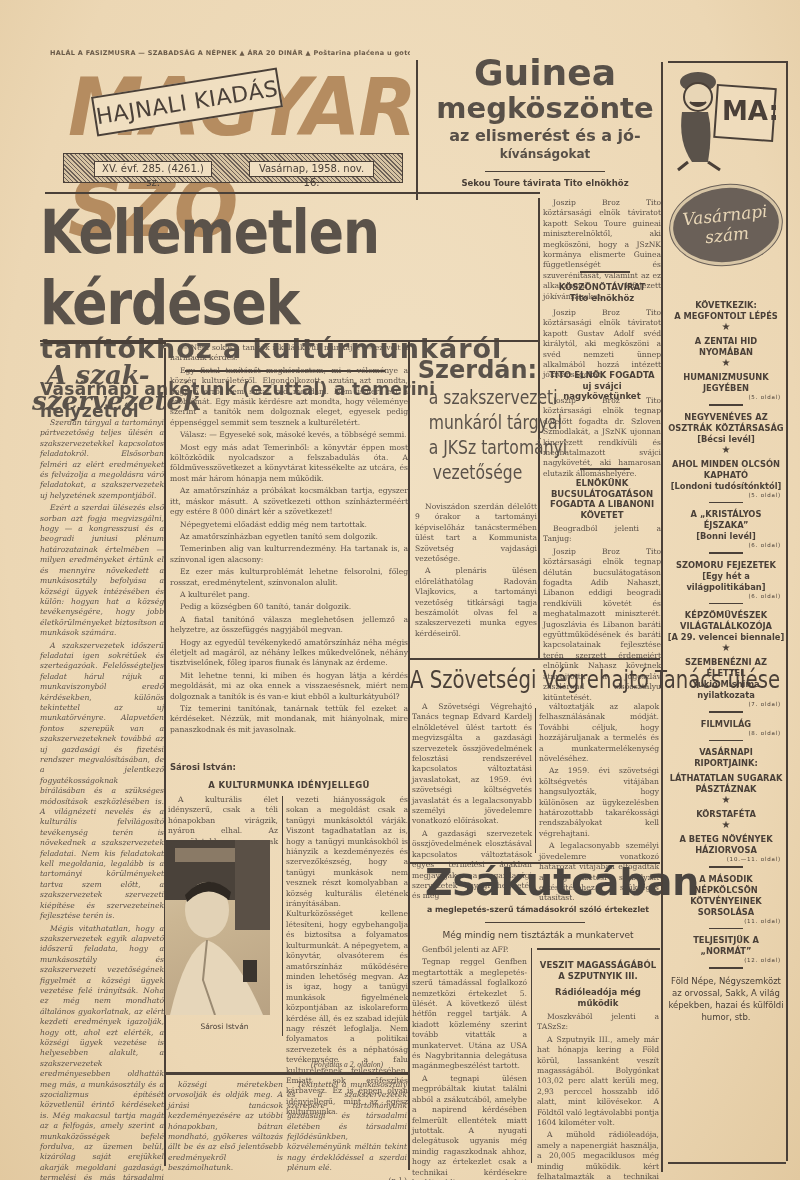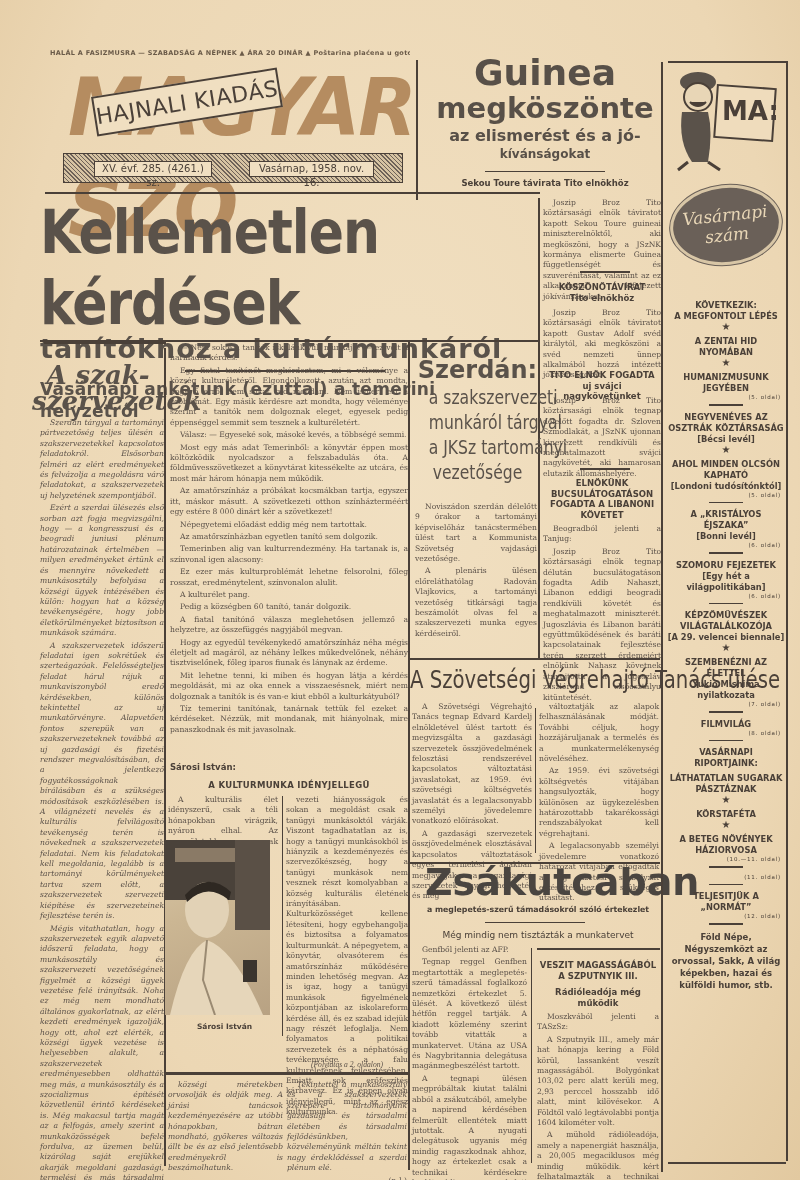--- a/index.html
+++ b/index.html
@@ -74,28 +74,28 @@
   .sub-zsak2 { left: 418px; top: 930px; width: 240px; text-align: center; font-family: "DejaVu Sans", sans-serif; font-weight: normal; font-size: 9px; }
 
   
   .index { left: 667px; top: 300px; width: 118px; text-align: center; font-family: "DejaVu Sans", sans-serif; color: #4a4038; }
   .idx-item { margin-bottom: 4px; }
   .idx-title { font-weight: bold; font-size: 8.3px; line-height: 11px; }
   .idx-sub { font-weight: bold; font-size: 8.3px; line-height: 11px; }
   .idx-page { font-size: 5.5px; text-align: right; padding-right: 4px; letter-spacing: 0.8px; }
   .idx-sep { font-size: 10px; line-height: 10px; }
   .idx-rule { width: 34px; height: 1.5px; background: #4a4038; margin: 4px auto 6px; }
-  .index-footer { font-weight: bold; font-size: 8.5px; line-height: 12px; margin-top: 6px; }
+  .index-footer { font-weight: normal; font-size: 8.5px; line-height: 12px; margin-top: 6px; }
 
   .ma-box { left: 668px; top: 62px; width: 114px; height: 110px; }
   .stamp-circle { left: 670px; top: 185px; width: 112px; height: 80px; border-radius: 50%; background: #6a6058; border: 3px solid #d8c6a6; box-shadow: 0 0 0 1px #6a6058; display: flex; align-items: center; justify-content: center; transform: rotate(-6deg); }
   .stamp-circle span { color: #e8d6b6; font-family: "DejaVu Serif", serif; font-style: italic; font-size: 17px; line-height: 20px; text-align: center; }
 
   .photo { left: 165px; top: 840px; width: 105px; height: 175px; background: linear-gradient(160deg, #d9c7a6 0%, #cbb693 40%, #b8a283 100%); overflow: hidden; }
-  .caption { font-family: "DejaVu Sans", sans-serif; font-weight: bold; font-size: 7.5px; text-align: center; padding-left: 14px; }
+  .caption { font-family: "DejaVu Sans", sans-serif; font-weight: normal; font-size: 7.5px; text-align: center; padding-left: 14px; }
   .byline { font-family: "DejaVu Sans", sans-serif; font-weight: bold; font-size: 8.5px; }
   .sect-title { font-family: "DejaVu Sans", sans-serif; font-weight: bold; font-size: 8.5px; text-align: center; letter-spacing: 0.3px; }
 </style>
 </head>
 <body>
 
 <div class="paper">
 
   <div class="abs topline">HALÁL A FASIZMUSRA — SZABADSÁG A NÉPNEK ▲ ÁRA 20 DINÁR ▲ Poštarina plaćena u gotovom</div>
   <div class="abs mast-title">MAGYAR SZÓ</div>
@@ -349,20 +349,21 @@
         <div class="idx-item">
           <div class="idx-title">KÖRSTAFÉTA</div>
           <div class="idx-sep">★</div>
         </div>
         <div class="idx-item">
           <div class="idx-title">A BETEG NÖVÉNYEK HÁZIORVOSA</div>
           <div class="idx-page">(10.—11. oldal)</div>
           <div class="idx-rule"></div>
         </div>
         <div class="idx-item">
+          <div class="idx-title">A MÁSODIK NÉPKÖLCSÖN KÖTVÉNYEINEK SORSOLÁSA</div>
           <div class="idx-page">(11. oldal)</div>
           <div class="idx-rule"></div>
         </div>
         <div class="idx-item">
           <div class="idx-title">TELJESITJÜK A „NORMÁT”</div>
           <div class="idx-page">(12. oldal)</div>
           <div class="idx-rule"></div>
         </div>
       </div>
     <div class="index-footer">Föld Népe, Négyszemközt az orvossal, Sakk, A világ képekben, hazai és külföldi humor, stb.</div>

